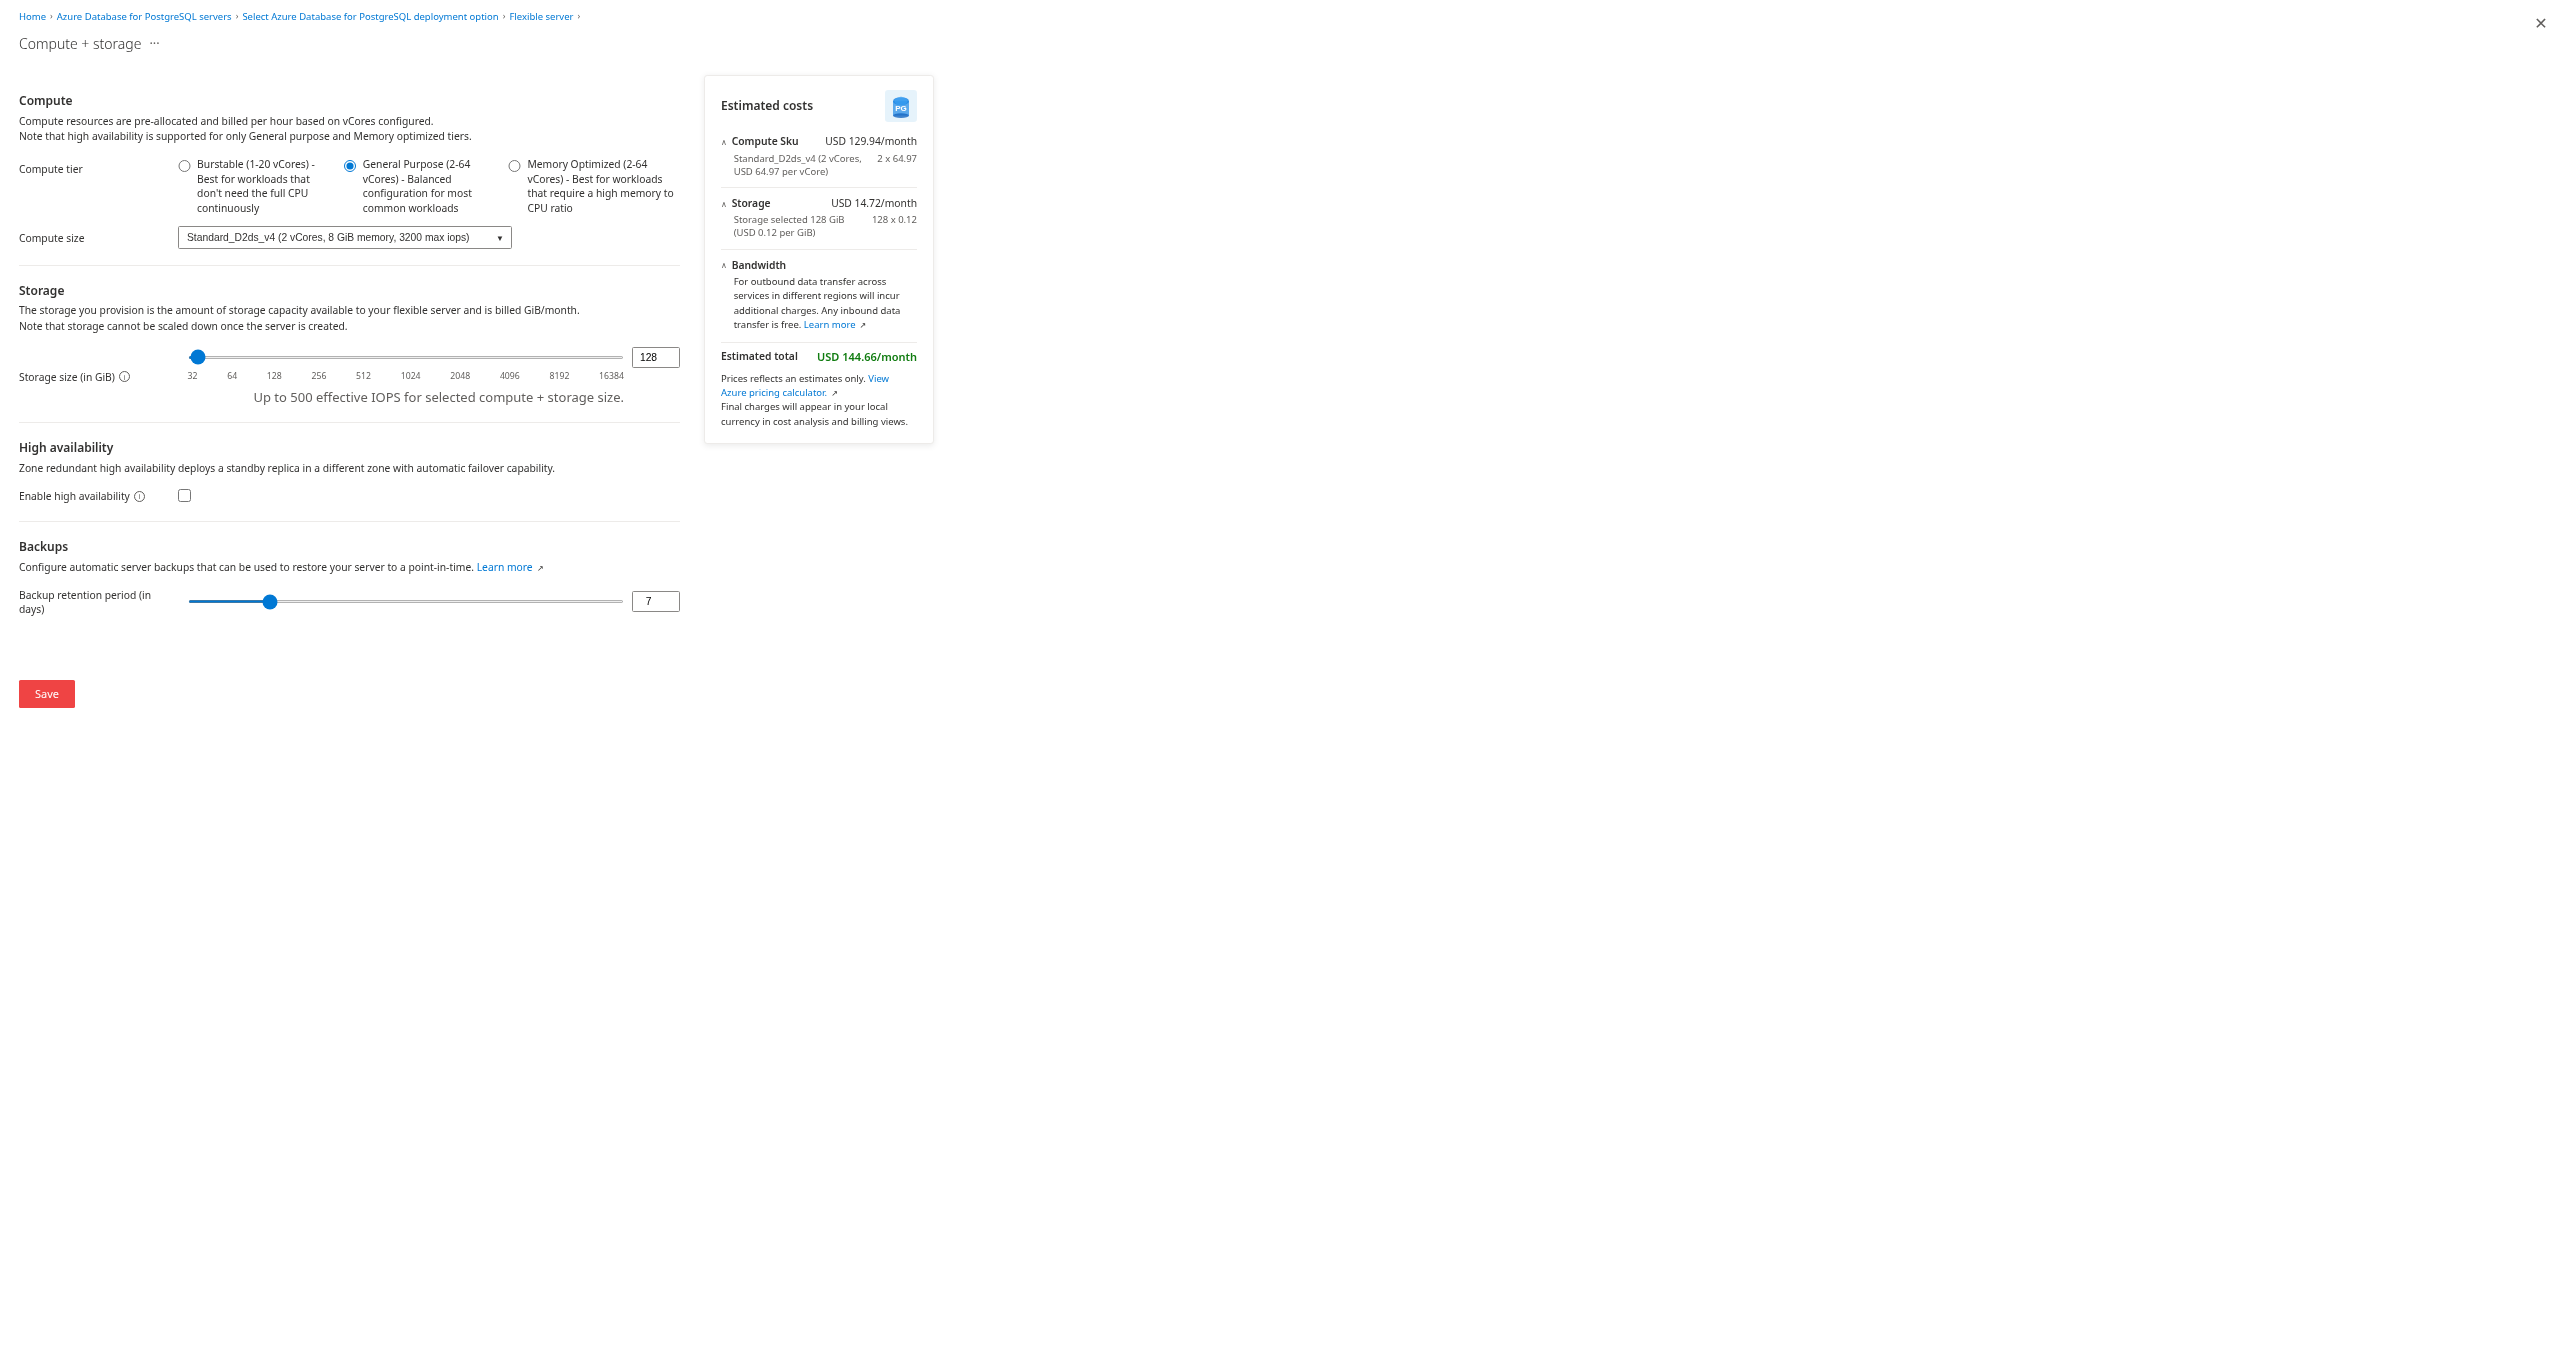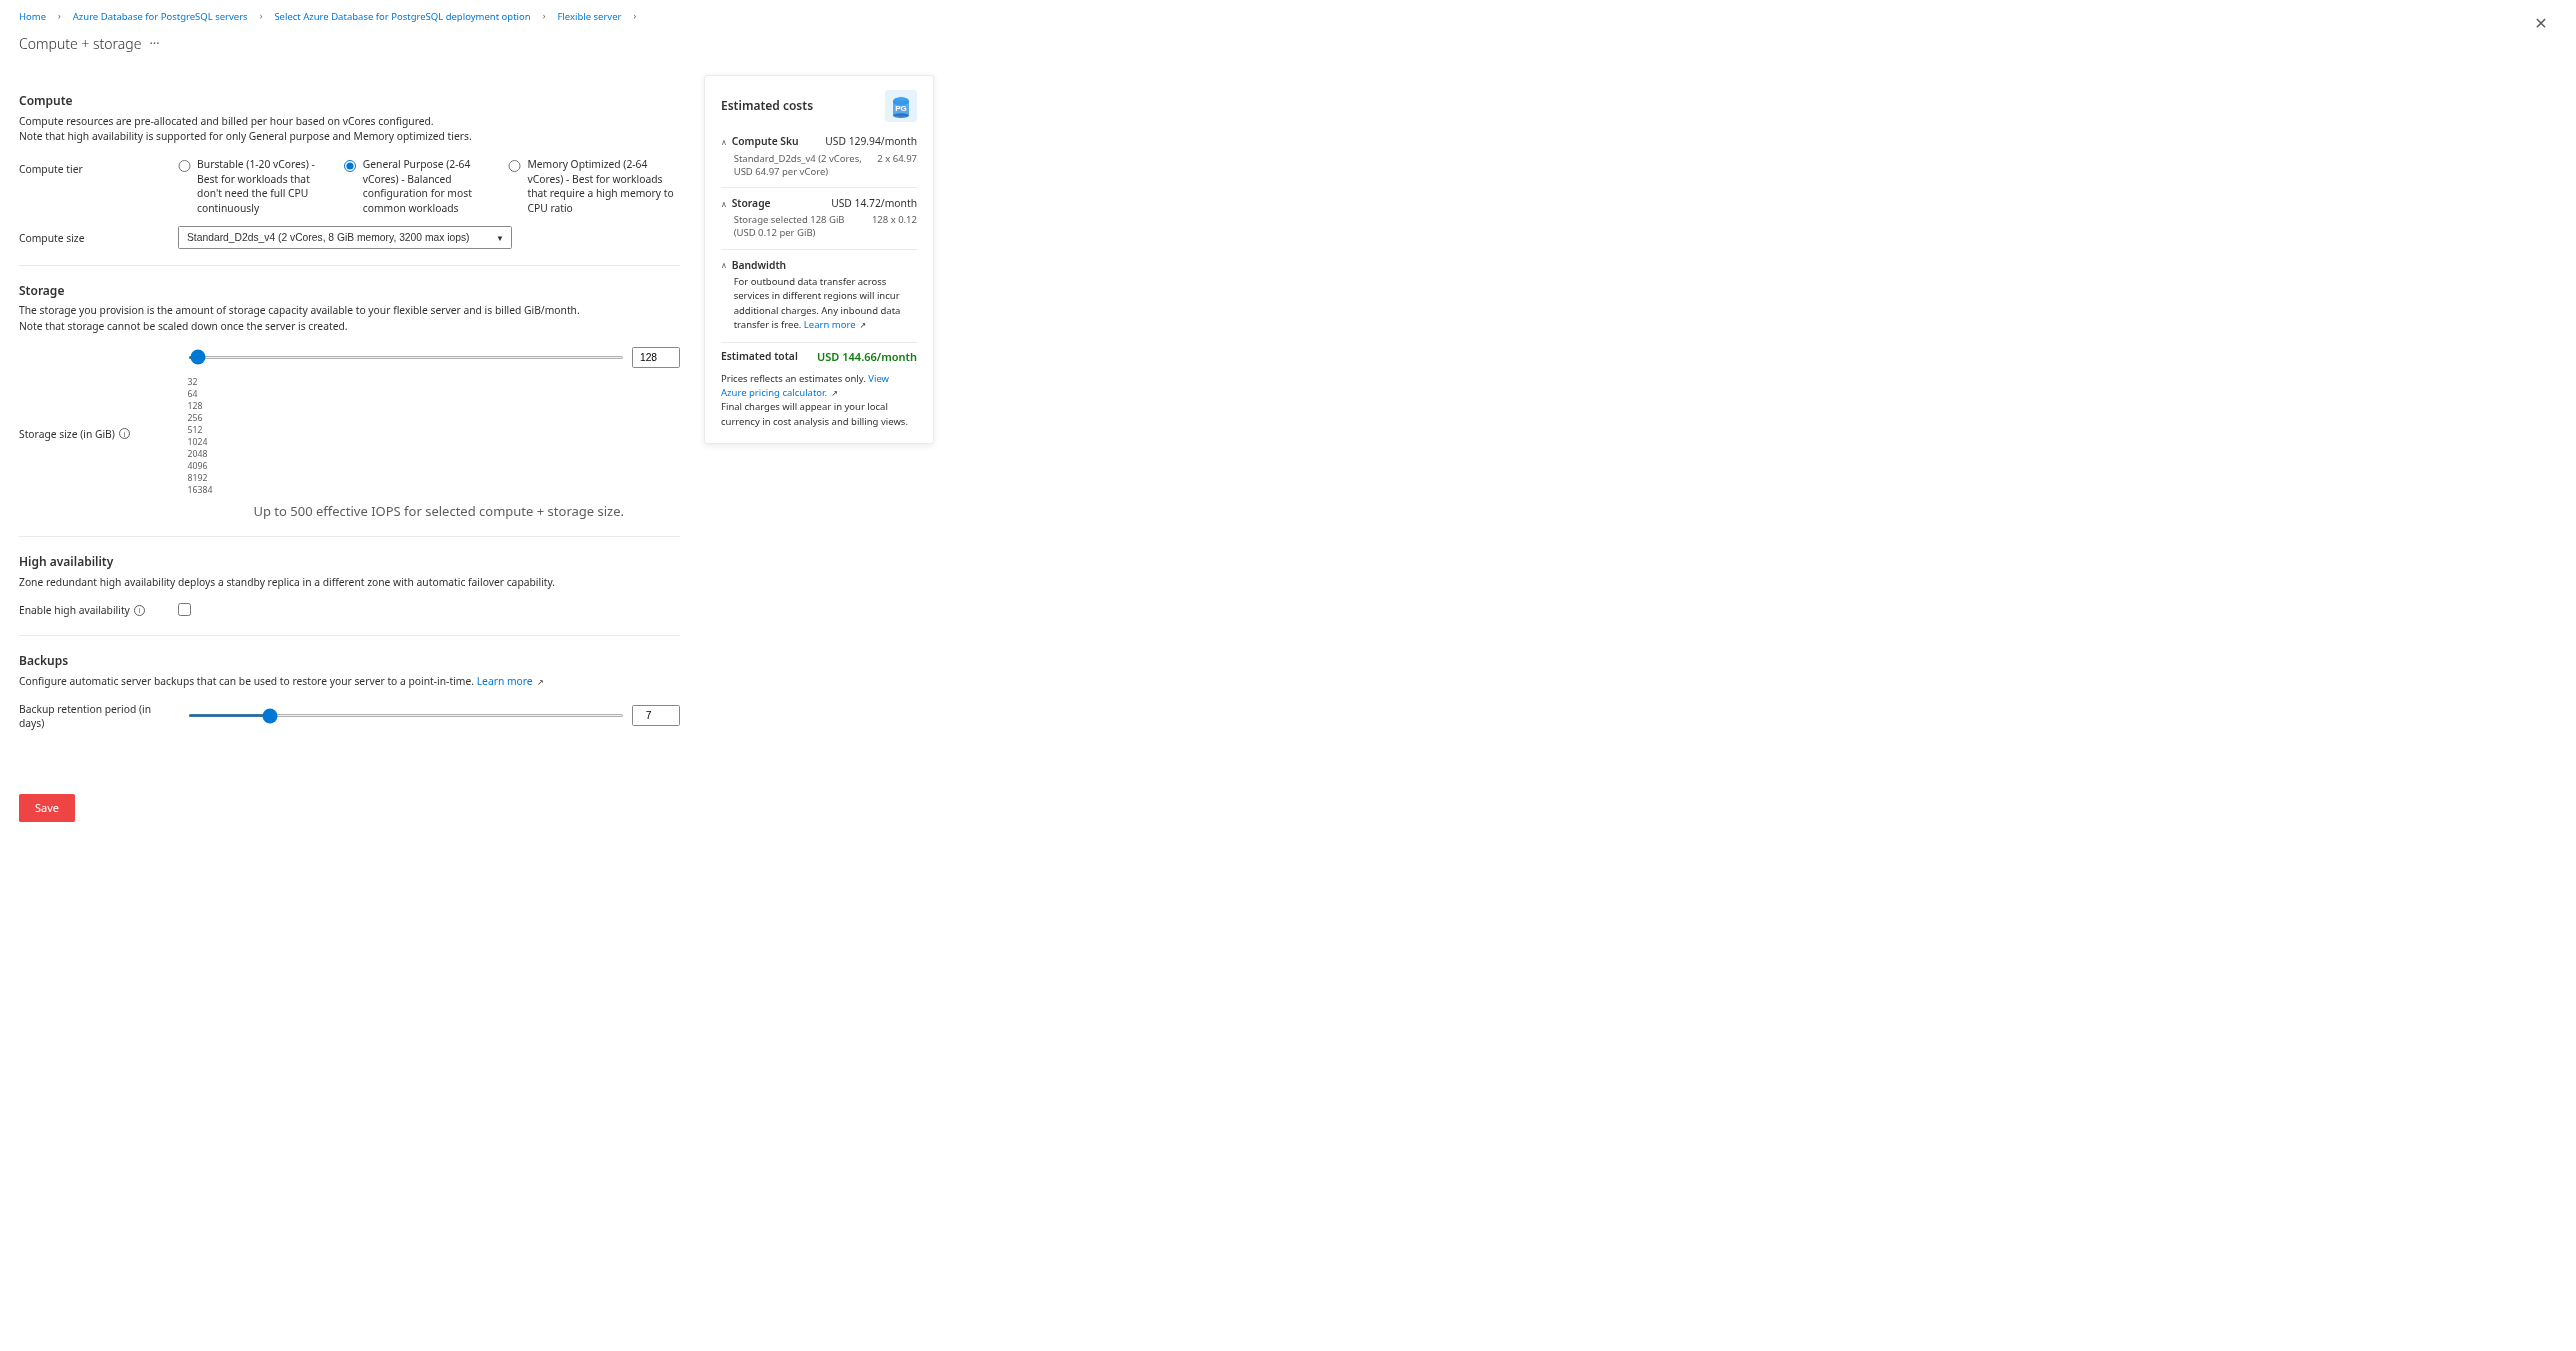--- a/index.html
+++ b/index.html
@@ -11,21 +11,21 @@
       min-height: 100vh;
     }
     .page-wrapper {
       max-width: 953px;
       padding: 9.5px 19px 32px 19px;
       position: relative;
     }
     .breadcrumb {
       display: flex;
       align-items: center;
-      gap: 12px;
+      gap: 4px;
       font-size: 9.5px;
       color: #0078d4;
       margin-bottom: 11px;
     }
     .breadcrumb span { color: #605e5c; }
     .breadcrumb a { color: #0078d4; text-decoration: none; cursor: pointer; }
     .breadcrumb-sep { color: #605e5c; font-size: 8.7px; }
     .page-header {
       display: flex;
       align-items: center;
@@ -200,23 +200,22 @@
       border-radius: 1.6px;
       font-size: 10.3px;
       text-align: center;
       outline: none;
     }
     .slider-ticks {
       display: flex;
       justify-content: space-between;
       font-size: 8.7px;
       color: #605e5c;
-      margin-top: 8px;
+      margin-top: 2px;
       padding-right: 56px;
-      flex-direction: column;
     }
     .slider-note {
       font-size: 13px;
       color: #605e5c;
       margin-top: 6.4px;
       text-align: right;
       padding-right: 56px;
     }
     .ha-section { margin-bottom: 16px; }
     input[type="checkbox"] {

